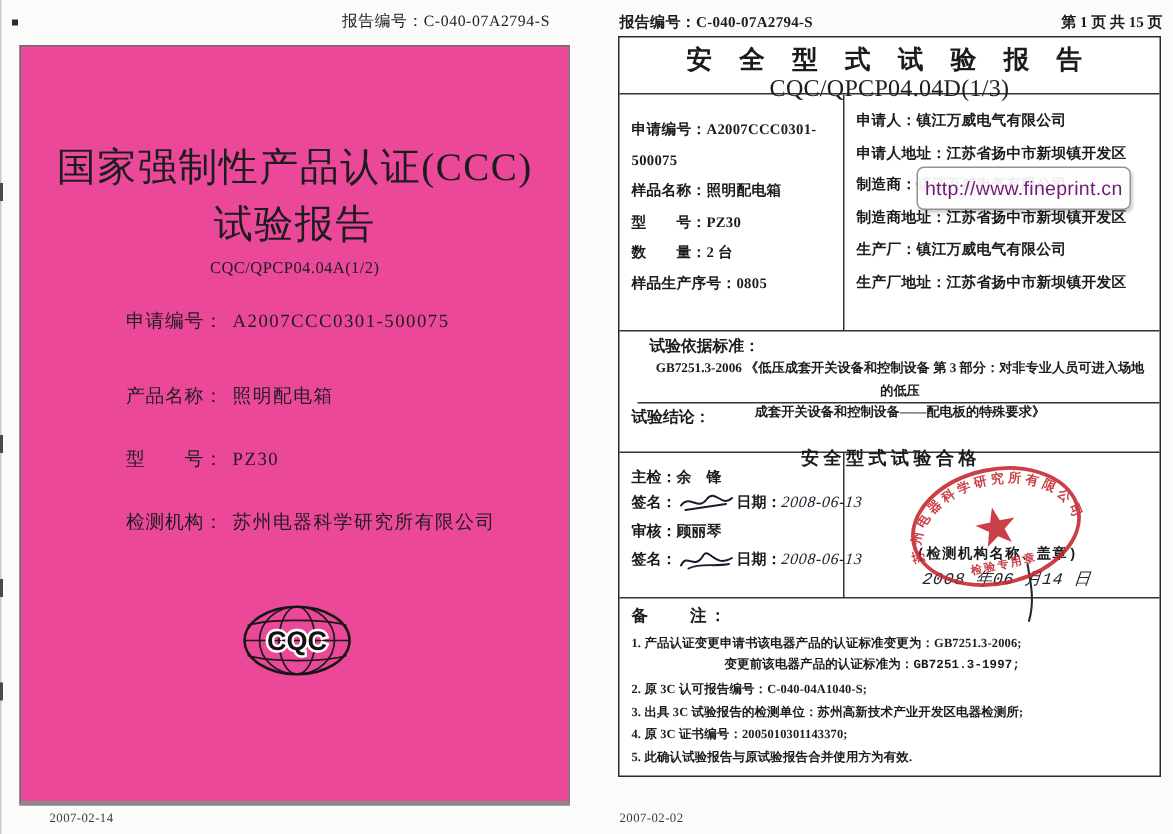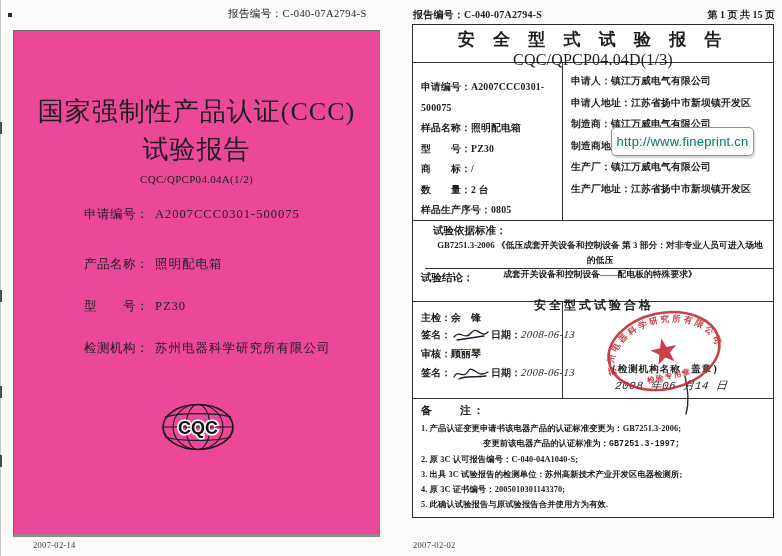--- a/index.html
+++ b/index.html
@@ -68,27 +68,27 @@
   .pen-stroke{position:absolute;left:118px;top:72px;width:14px;height:42px;}
   .sec-notes{flex:1;padding:4px 6px 0 8px;box-sizing:border-box;}
   .notes-label{font-size:11px;font-weight:700;letter-spacing:2px;}
   .note-line{font-size:8.3px;font-weight:700;line-height:15.3px;letter-spacing:.1px;}
   .note-line.indent{padding-left:62px;font-family:Liberation Mono, monospace;}
   .note-line.first{margin-top:3px;}
   .rp-date{left:413px;top:540px;}
 
   
   .watermark{
-    left:611px;top:127px;width:141px;height:27px;
+    left:611px;top:111px;width:141px;height:27px;
     background:rgba(253,253,253,.93);
     border:1.4px solid #929292;border-radius:5px;
     box-shadow:1px 2px 2px rgba(0,0,0,.18), inset 0 0 0 1px rgba(255,255,255,.8);
     display:flex;align-items:center;justify-content:center;
     font-family:"Liberation Sans","DejaVu Sans",sans-serif;
-    font-size:13px;color:#0f766e;letter-spacing:.2px;
+    font-size:13px;color:#701a75;letter-spacing:.2px;
   }
 </style>
 </head>
 <body>
 
 <div class="abs scan-edge"></div>
 <div class="abs edge-tick" style="top:122px;"></div>
 <div class="abs edge-tick" style="top:290px;"></div>
 <div class="abs edge-tick" style="top:386px;"></div>
 <div class="abs edge-tick" style="top:455px;"></div>
@@ -136,21 +136,20 @@
   <div class="sec sec-title">
     <div class="rp-title">安 全 型 式 试 验 报 告</div>
     <div class="rp-subtitle">CQC/QPCP04.04D(1/3)</div>
   </div>
 
   <div class="sec sec-info">
     <div class="cell-l">
       <div class="inf-row"><span>申请编号：</span><span>A2007CCC0301-500075</span></div>
       <div class="inf-row"><span>样品名称：</span><span>照明配电箱</span></div>
       <div class="inf-row"><span>型　　号：</span><span>PZ30</span></div>
-      <div class="inf-row"><span>商　　标：</span><span>/</span></div>
       <div class="inf-row"><span>数　　量：</span><span>2 台</span></div>
       <div class="inf-row"><span>样品生产序号：</span><span>0805</span></div>
     </div>
     <div class="cell-r">
       <div class="inf-row"><span>申请人：</span><span>镇江万威电气有限公司</span></div>
       <div class="inf-row"><span>申请人地址：</span><span>江苏省扬中市新坝镇开发区</span></div>
       <div class="inf-row"><span>制造商：</span><span>镇江万威电气有限公司</span></div>
       <div class="inf-row"><span>制造商地址：</span><span>江苏省扬中市新坝镇开发区</span></div>
       <div class="inf-row"><span>生产厂：</span><span>镇江万威电气有限公司</span></div>
       <div class="inf-row"><span>生产厂地址：</span><span>江苏省扬中市新坝镇开发区</span></div>

